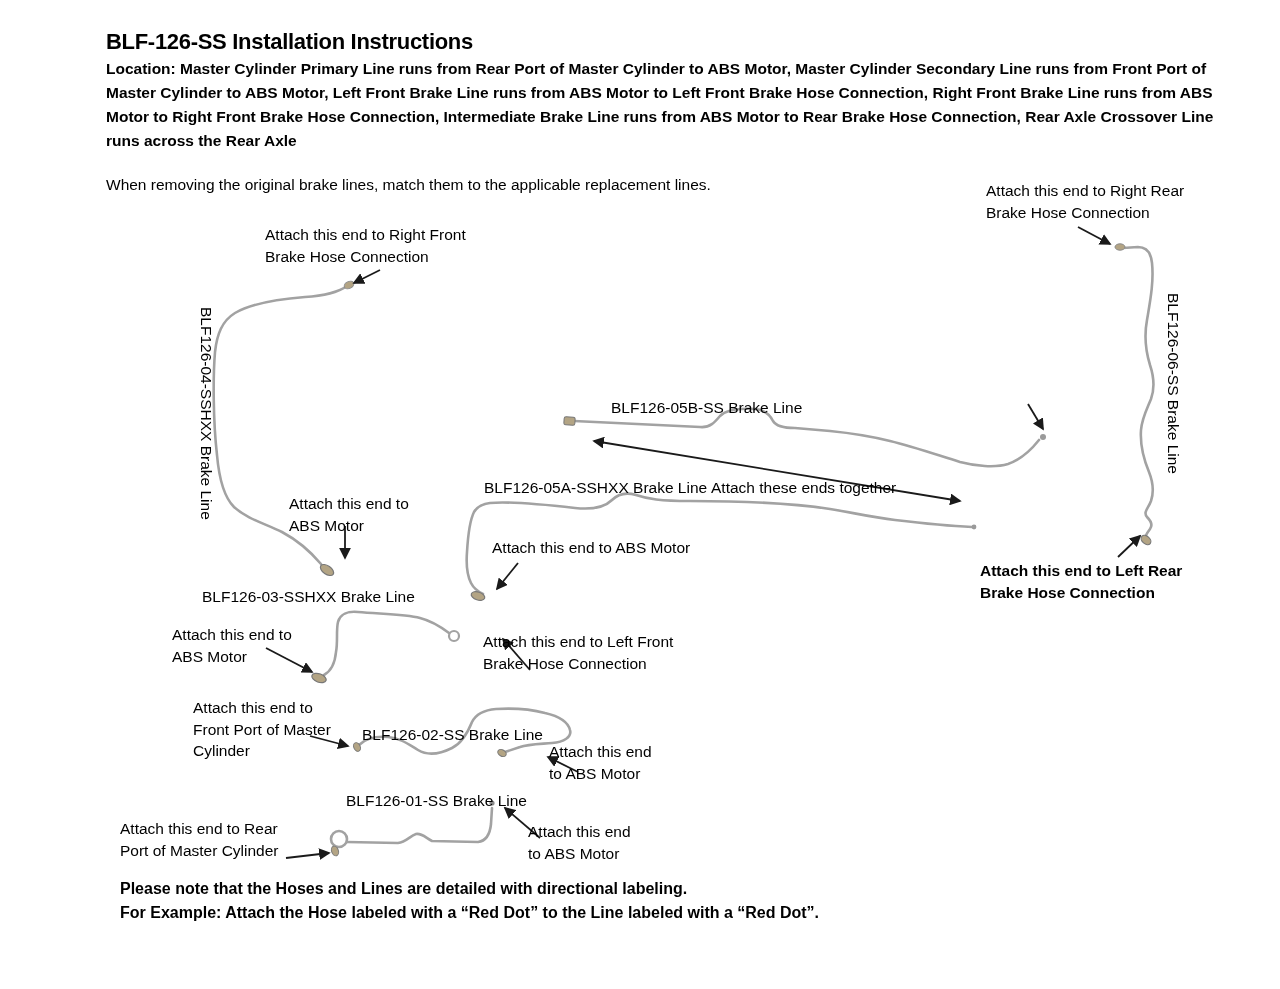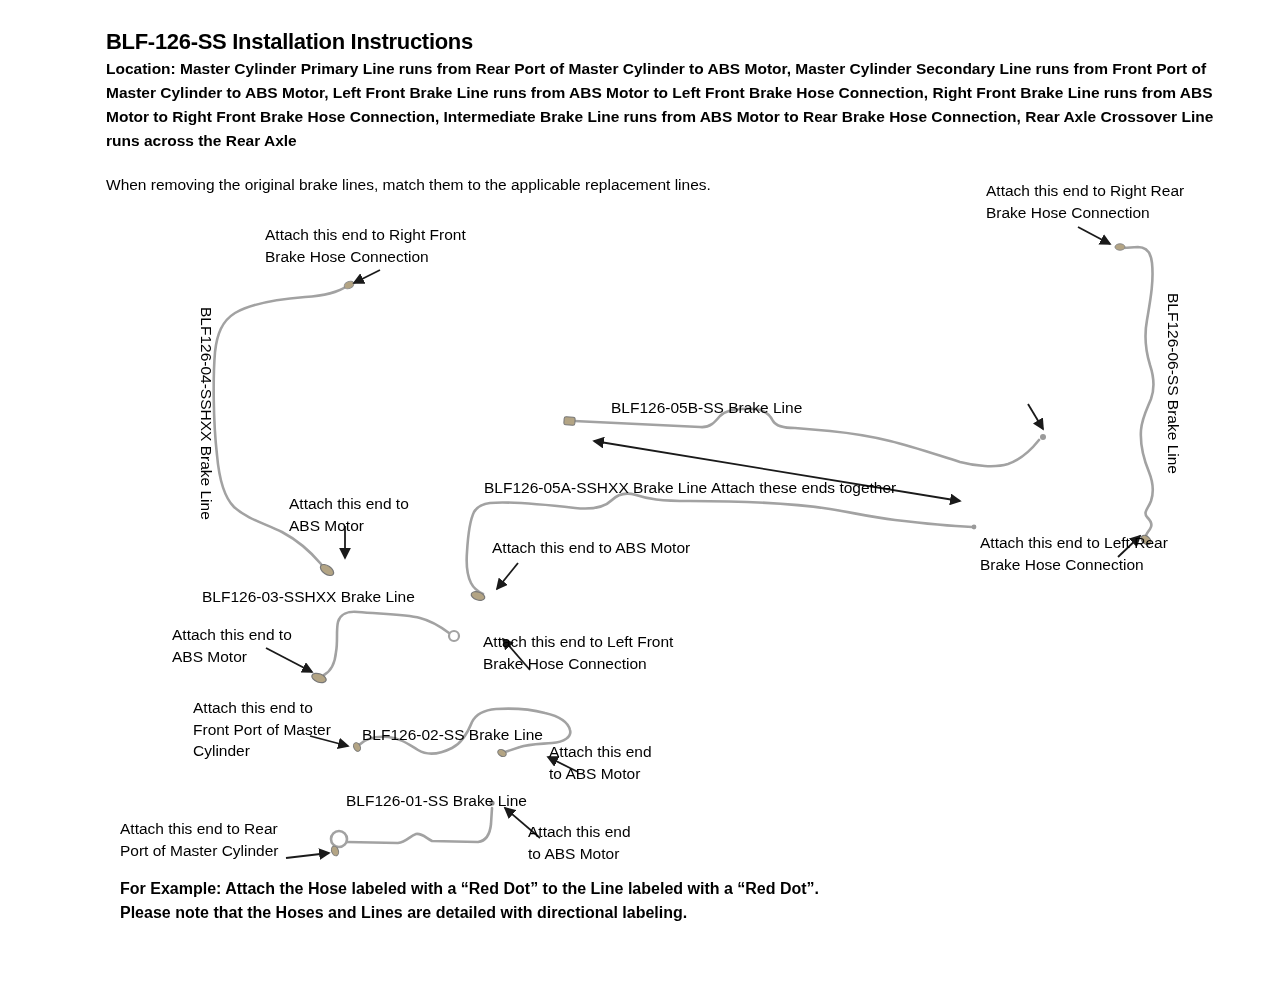--- a/index.html
+++ b/index.html
@@ -136,21 +136,21 @@
 Port of Master Cylinder</div>
   <div class="callout" style="left:528px; top:821px;">Attach this end
 to ABS Motor</div>
   <div class="callout" style="left:986px; top:180px;">Attach this end to Right Rear
 Brake Hose Connection</div>
   <div class="vlabel" style="left:1164px; top:293px;">BLF126-06-SS Brake Line</div>
   <div class="linelabel" style="left:588px; top:399px;margin-left:23px;">BLF126-05B-SS Brake Line</div>
   <div class="linelabel" style="left:484px; top:479px;">BLF126-05A-SSHXX Brake Line</div>
   <div class="linelabel" style="left:711px; top:479px;text-align:right;">Attach these ends together</div>
   <div class="callout" style="left:492px; top:537px;">Attach this end to ABS Motor</div>
-  <div class="callout" style="left:980px; top:532px;">Attach this end to Left Rear
+  <div class="callout" style="left:980px; top:560px;font-weight:bold;">Attach this end to Left Rear
 Brake Hose Connection</div>
 
   <div class="footer">
+    <p>Please note that the Hoses and Lines are detailed with directional labeling.</p>
     <p>For Example: Attach the Hose labeled with a “Red Dot” to the Line labeled with a “Red Dot”.</p>
-    <p>Please note that the Hoses and Lines are detailed with directional labeling.</p>
   </div>
 
 </div>
 
 </body></html>

